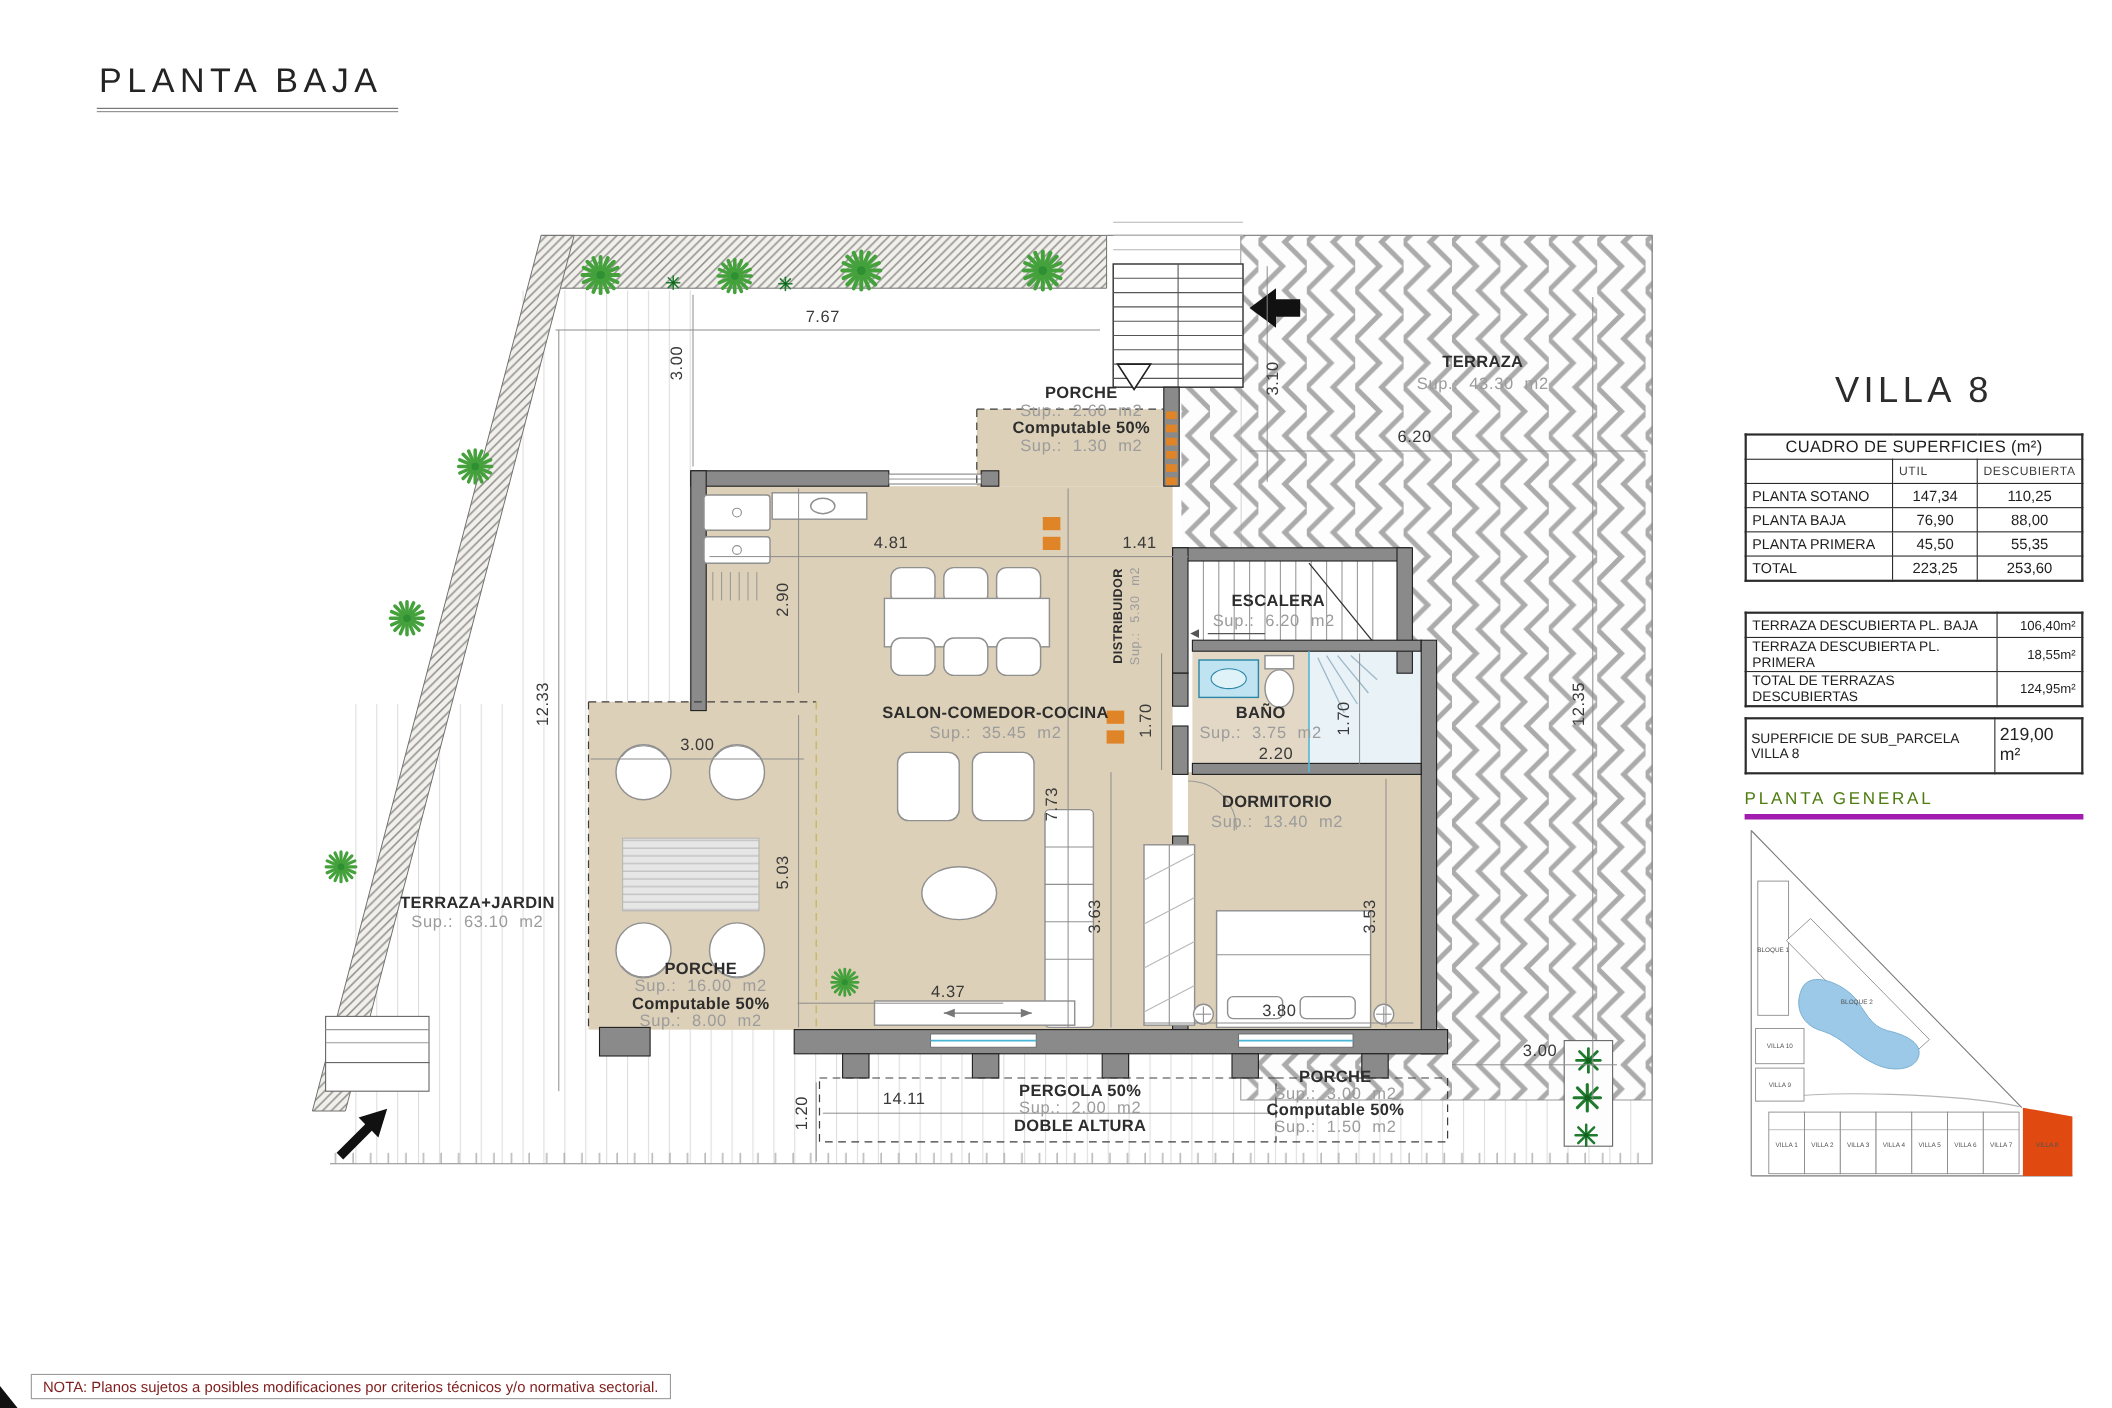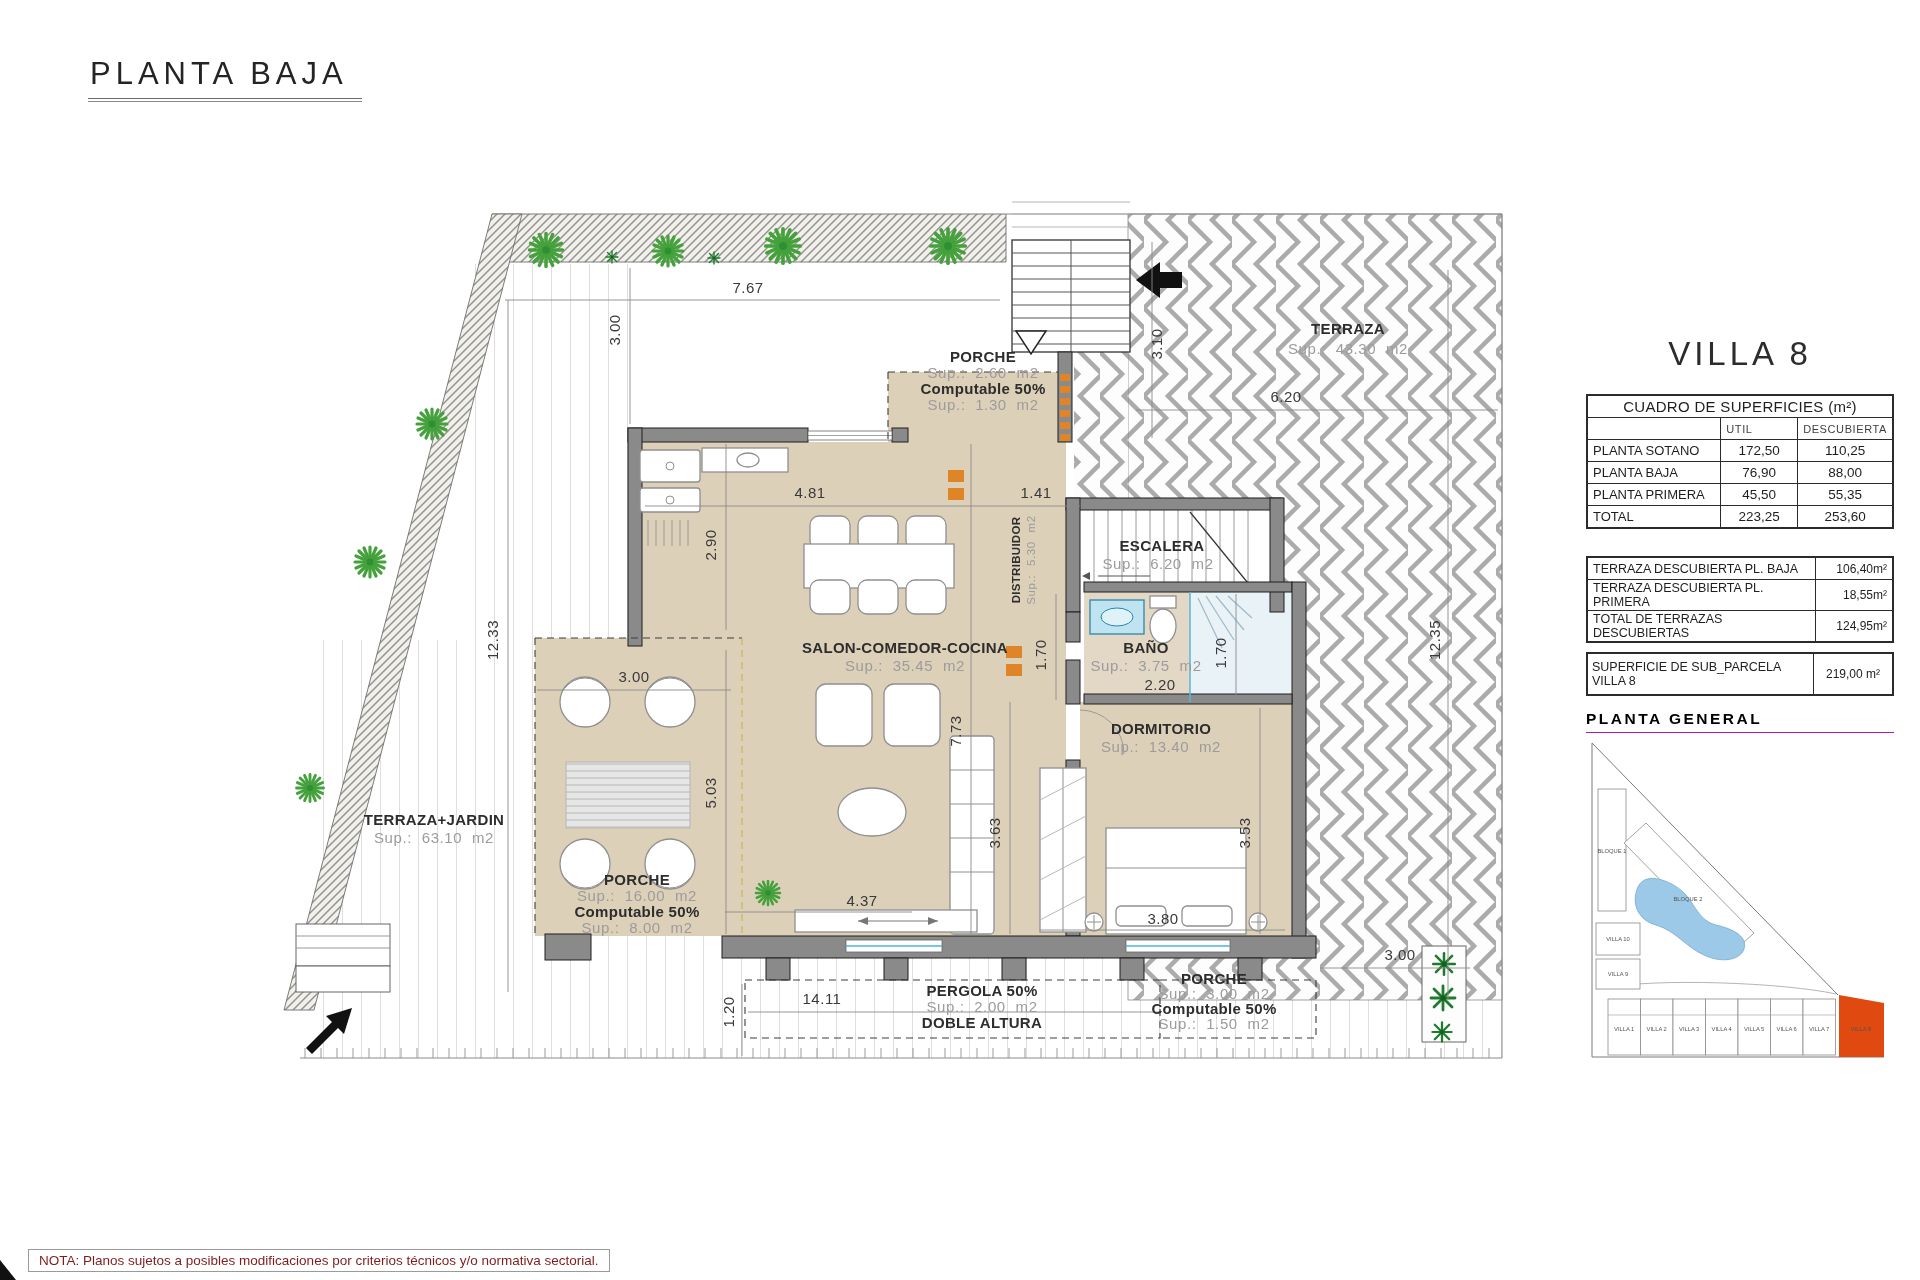--- a/index.html
+++ b/index.html
@@ -16,23 +16,23 @@
   .surf{border:2px solid #2b2b2b;margin-top:22px}
   .surf td{border:1px solid #2b2b2b;font-size:13px;color:#1e1e1e;height:19px;padding:1px 5px}
   .surf .t{text-align:center;font-size:15px;letter-spacing:.3px}
   .surf .h{font-size:11px;color:#3f3f3f;text-align:left;letter-spacing:.6px}
   .surf .num{text-align:center;font-size:13.5px}
   .terr{border:2px solid #2b2b2b;margin-top:27px}
   .terr td{border:1px solid #2b2b2b;font-size:12.5px;color:#1e1e1e;height:19px;padding:1px 5px}
   .terr .val{width:66px;text-align:right;font-size:12px}
   .parcel{border:2px solid #2b2b2b;margin-top:9px}
   .parcel td{border:1px solid #2b2b2b;font-size:12.5px;height:20px;padding:6px 4px}
-  .parcel .val{width:70px;text-align:center;font-size:12px}
-  .pg-title{margin-top:14px;font-size:15.5px;letter-spacing:2.5px;color:#000000;
-            border-bottom:1px solid #a21caf;padding-bottom:4px;font-weight:700}
+  .parcel .val{width:70px;text-align:left;font-size:16px}
+  .pg-title{margin-top:14px;font-size:15.5px;letter-spacing:2.5px;color:#4d7c0f;
+            border-bottom:5px solid #a21caf;padding-bottom:4px;font-weight:400}
   
   .note{position:absolute;left:28px;top:1249px;border:1px solid #9a9a9a;padding:3px 10px;
         font-size:13.5px;color:#7f1d1d;background:#fff}
   .corner{position:absolute;left:0;bottom:0;width:0;height:0;
           border-left:16px solid #111;border-top:20px solid transparent}
   
   svg text{font-family:"Liberation Sans",sans-serif}
   .dimtxt text{font-size:15px;fill:#3a3a3a;letter-spacing:.5px;text-anchor:middle}
   .rname{font-size:15px;font-weight:700;fill:#2d2d2d;letter-spacing:.3px;text-anchor:middle}
   .rsup{font-size:15px;fill:#9c9c9c;letter-spacing:.6px;word-spacing:5px;text-anchor:middle}
@@ -440,21 +440,21 @@
           <tr>
             <td class="t" colspan="3">CUADRO DE SUPERFICIES (m²)</td>
           </tr>
       <tr>
         <td></td>
         <td class="h">UTIL</td>
         <td class="h">DESCUBIERTA</td>
       </tr>
       <tr>
         <td>PLANTA SOTANO</td>
-        <td class="num">172,50</td>
+        <td class="num">147,34</td>
         <td class="num">110,25</td>
       </tr>
       <tr>
         <td>PLANTA BAJA</td>
         <td class="num">76,90</td>
         <td class="num">88,00</td>
       </tr>
       <tr>
         <td>PLANTA PRIMERA</td>
         <td class="num">45,50</td>

